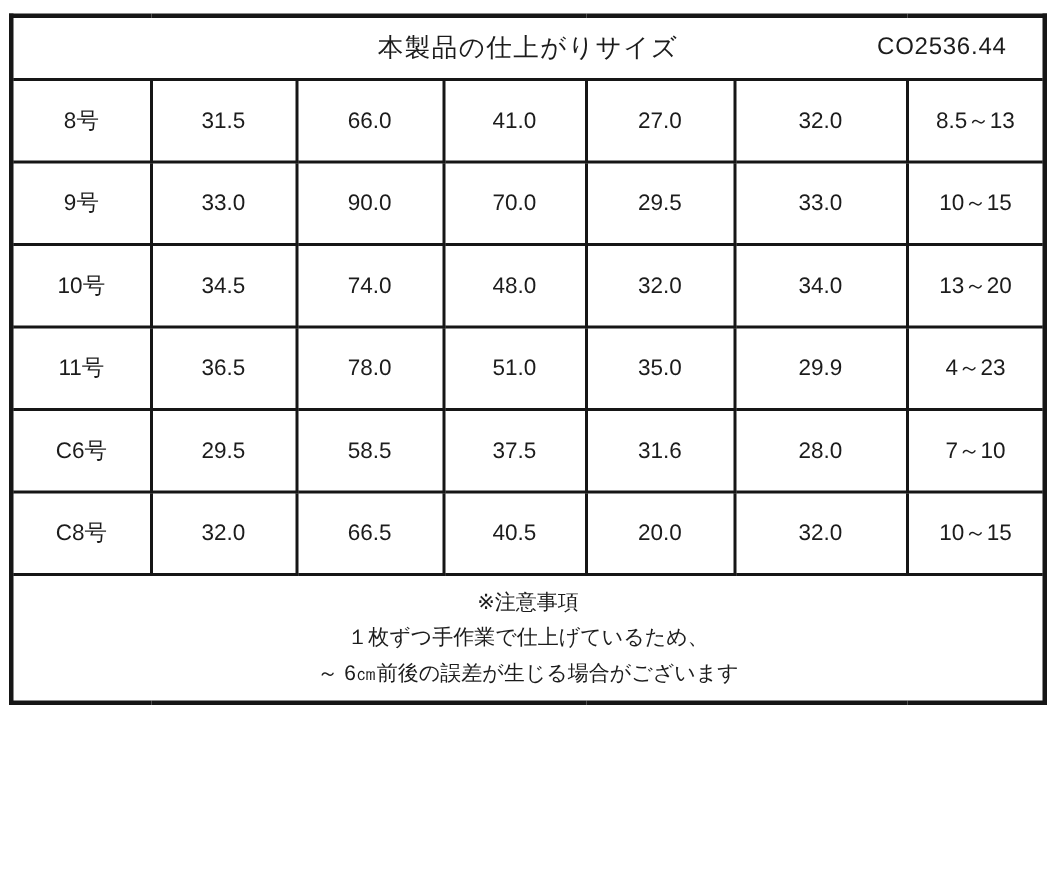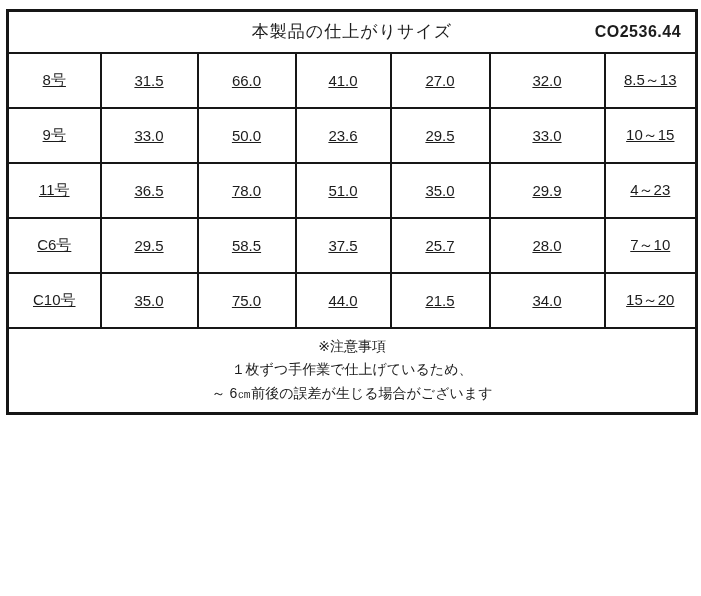--- a/index.html
+++ b/index.html
@@ -43,28 +43,27 @@
     position:relative;
     width:100%;height:100%;
     display:flex;align-items:center;justify-content:center;
   }
   .title{
     font-size:17px;
     letter-spacing:1px;
   }
   .code{
     position:absolute;
-    right:14px;top:50%;
+    right:24px;top:50%;
     transform:translateY(-50%);
     font-size:16px;
     letter-spacing:0.5px;
-    font-weight:bold;
   }
   th{font-size:13.5px;}
-  td.num{font-size:15px;text-decoration:underline;}
+  td.num{font-size:15px;}
   .notes-cell{padding:6px 0;}
   .notes-cell div{
     font-size:14px;
     line-height:1.7;
   }
 </style>
 </head>
 <body>
 
 <div class="canvas">
@@ -96,58 +95,67 @@
       <td class="num">66.0</td>
       <td class="num">41.0</td>
       <td class="num">27.0</td>
       <td class="num">32.0</td>
       <td class="num">8.5～13</td>
     </tr>
 
     <tr class="data-row">
       <td class="num">9号</td>
       <td class="num">33.0</td>
-      <td class="num">50.0</td>
-      <td class="num">23.6</td>
+      <td class="num">90.0</td>
+      <td class="num">70.0</td>
       <td class="num">29.5</td>
       <td class="num">33.0</td>
       <td class="num">10～15</td>
     </tr>
 
+    <tr class="data-row">
+      <td class="num">10号</td>
+      <td class="num">34.5</td>
+      <td class="num">74.0</td>
+      <td class="num">48.0</td>
+      <td class="num">32.0</td>
+      <td class="num">34.0</td>
+      <td class="num">13～20</td>
+    </tr>
 
     <tr class="data-row">
       <td class="num">11号</td>
       <td class="num">36.5</td>
       <td class="num">78.0</td>
       <td class="num">51.0</td>
       <td class="num">35.0</td>
       <td class="num">29.9</td>
       <td class="num">4～23</td>
     </tr>
 
     <tr class="data-row">
       <td class="num">C6号</td>
       <td class="num">29.5</td>
       <td class="num">58.5</td>
       <td class="num">37.5</td>
-      <td class="num">25.7</td>
+      <td class="num">31.6</td>
       <td class="num">28.0</td>
       <td class="num">7～10</td>
     </tr>
 
+    <tr class="data-row">
+      <td class="num">C8号</td>
+      <td class="num">32.0</td>
+      <td class="num">66.5</td>
+      <td class="num">40.5</td>
+      <td class="num">20.0</td>
+      <td class="num">32.0</td>
+      <td class="num">10～15</td>
+    </tr>
 
-    <tr class="data-row">
-      <td class="num">C10号</td>
-      <td class="num">35.0</td>
-      <td class="num">75.0</td>
-      <td class="num">44.0</td>
-      <td class="num">21.5</td>
-      <td class="num">34.0</td>
-      <td class="num">15～20</td>
-    </tr>
 
     <tr class="notes-row">
       <td colspan="7" class="notes-cell">
         <div>※注意事項</div>
         <div>１枚ずつ手作業で仕上げているため、</div>
         <div>～ 6㎝前後の誤差が生じる場合がございます</div>
       </td>
     </tr>
   </tbody>
     </table>

